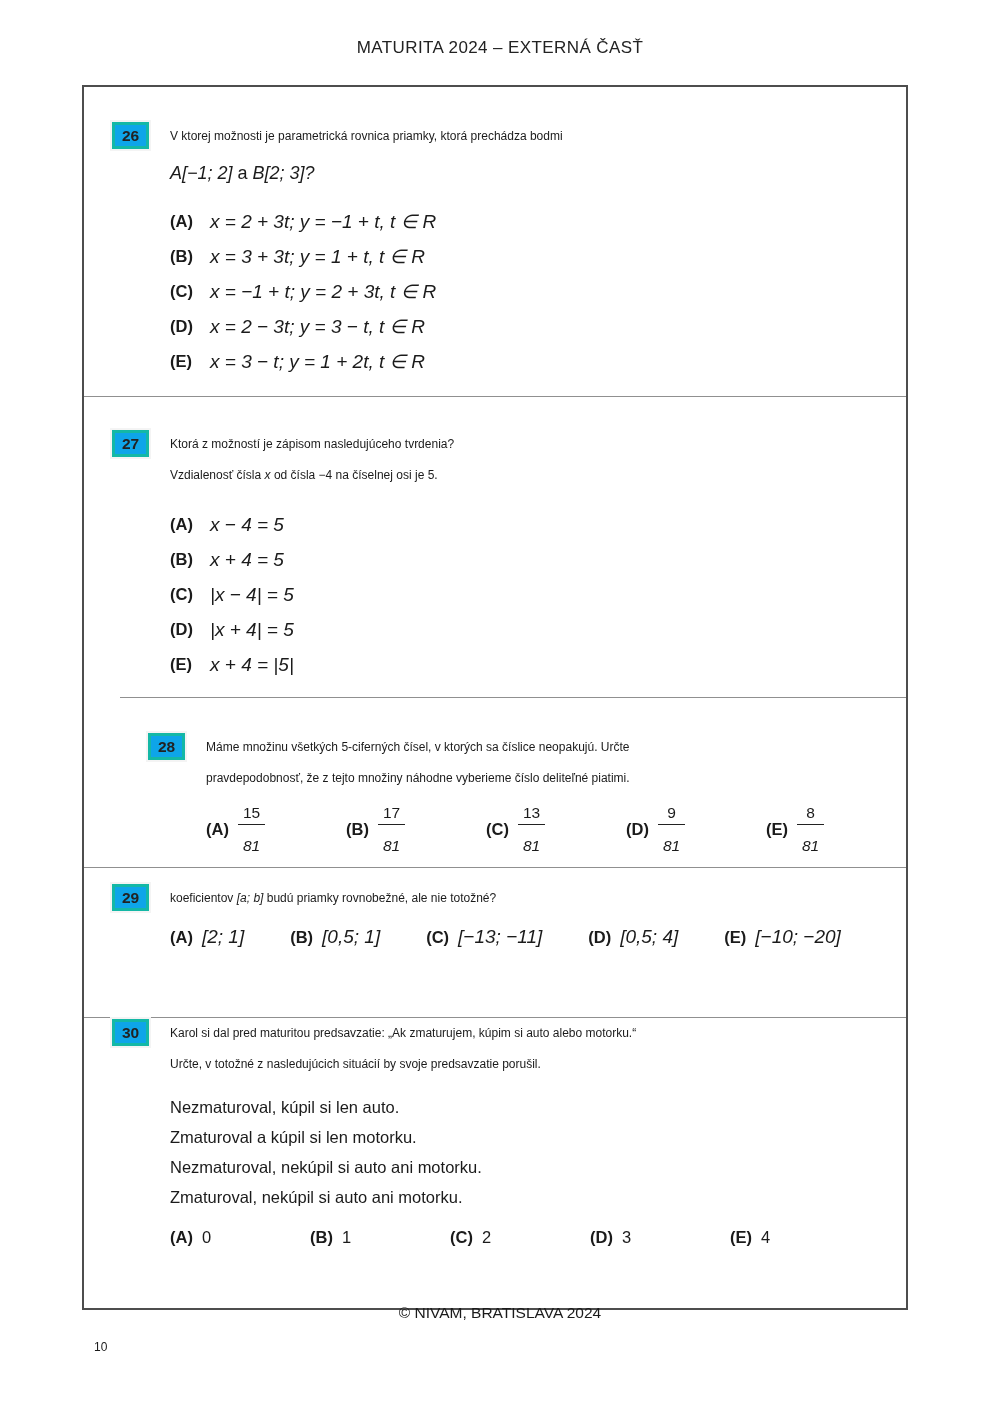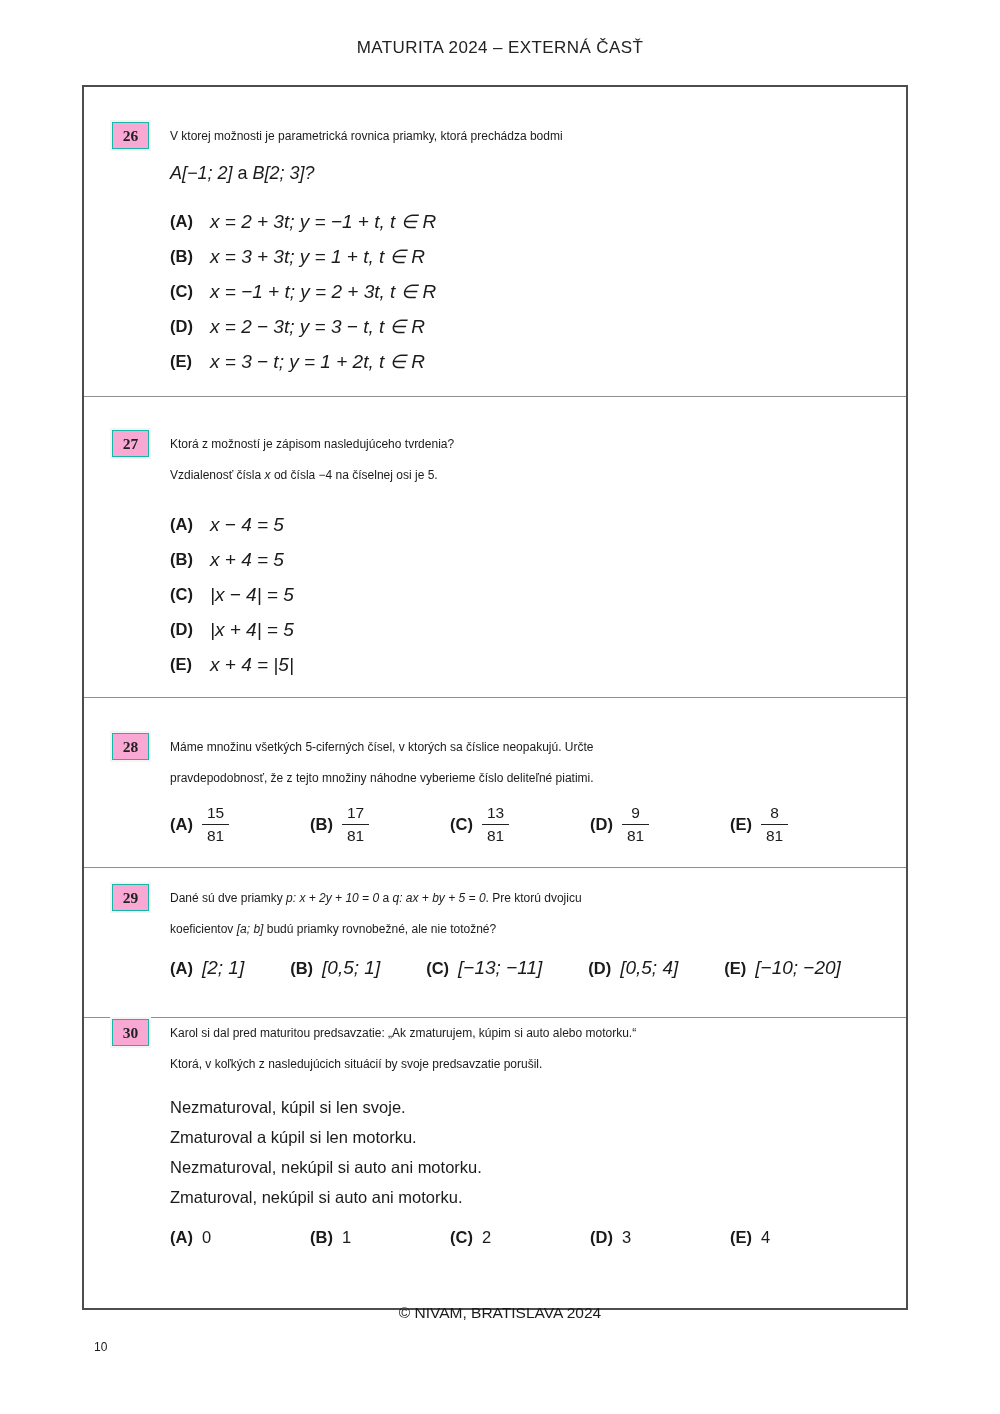--- a/index.html
+++ b/index.html
@@ -18,52 +18,51 @@
   .qbox {
     position: absolute; left: 82px; top: 85px; width: 826px; height: 1225px;
     border: 2px solid #4d4d4d;
     display: flex; flex-direction: column;
     background: #fff;
   }
   .section { padding-left: 28px; padding-right: 28px; flex: none; }
   .section + .section { border-top: 1px solid #909090; }
   .s26 { height: 309px; padding-top: 34px; }
   .s27 { height: 301px; padding-top: 32px; }
-  .s28 { height: 170px; padding-top: 34px; }
+  .s28 { height: 170px; padding-top: 34px; margin-left: 36px; }
   .s29 { height: 150px; padding-top: 15px; }
   .s30 { height: 291px; }
 
   .q-head { display: flex; align-items: flex-start; }
   .badge {
     flex: none; width: 37px; height: 27px; margin-right: 21px; margin-top: 1px;
     display: flex; align-items: center; justify-content: center;
     font-weight: bold; font-size: 15.5px; color: #222;
-    background: #f9a8d4; border: 1px solid #14b8a6;
+    background: #0ea5e9; border: 3px solid #14b8a6;
     box-shadow: 0 0 0 2px #f4f4f4;
-    font-family: Liberation Serif, serif;
   }
   .q-text { font-size: 12px; line-height: 31px; color: #1b1b1b; }
   .q-body { margin-left: 58px; }
   .math { font-style: italic; }
   .math-line { font-size: 18px; line-height: 38px; margin-top: 2px; }
 
   .opt-col { margin-top: 12px; }
   .opt-row { display: flex; align-items: center; height: 35px; font-size: 16.5px; }
   .opt-label { font-weight: bold; width: 40px; flex: none; }
   .opt-math { font-style: italic; font-size: 19px; }
 
   .inline-opts { display: flex; align-items: center; margin-top: 12px; }
   .inline-opt { display: flex; align-items: center; font-size: 16.5px; }
   .inline-opt .opt-label { width: auto; margin-right: 9px; }
   .w140 { width: 140px; flex: none; }
   .g46 { margin-right: 46px; }
 
   .frac { display: inline-block; text-align: center; font-size: 15.5px; line-height: 1.15; vertical-align: middle; }
   .frac .num { display: block; padding: 0 5px 2px; }
-  .frac .den { display: block; border-top: 1.5px solid #222; padding: 2px 5px 0; }
+  .frac .den { display: block; border-top: 1.5px solid #222; padding: 12px 5px 0; font-style: italic; }
 
   .statements { margin-left: 58px; margin-top: 12px; font-size: 16.5px; line-height: 30px; }
   .opts-bottom { margin-left: 58px; margin-top: 16px; }
   .frac-opts { margin-left: 58px; margin-top: 10px; }
 
   .page-num { position: absolute; left: 94px; top: 1340px; font-size: 12px; }
   .copyright { position: absolute; left: 0; top: 1304px; width: 100%; text-align: center; font-size: 15.5px; }
 </style>
 </head>
 <body>
@@ -180,21 +179,20 @@
           <span class="den">81</span>
         </span>
       </div>
     </div>
   </div>
 
   <div class="section s29">
     <div class="q-head">
       <div class="badge">29</div>
       <div class="q-text">
-        <div><span>Dané sú dve priamky </span><span class="math">p: x + 2y + 10 = 0</span><span> a </span><span class="math">q: ax + by + 5 = 0</span><span>. Pre ktorú dvojicu</span></div>
         <div><span>koeficientov </span><span class="math">[a; b]</span><span> budú priamky rovnobežné, ale nie totožné?</span></div>
       </div>
     </div>
     <div class="inline-opts q-body">
       <div class="inline-opt g46">
         <span class="opt-label">(A)</span>
         <span class="opt-math">[2; 1]</span>
       </div>
       <div class="inline-opt g46">
         <span class="opt-label">(B)</span>
@@ -213,25 +211,25 @@
         <span class="opt-math">[−10; −20]</span>
       </div>
     </div>
   </div>
 
   <div class="section s30">
     <div class="q-head">
       <div class="badge">30</div>
       <div class="q-text">
         <div>Karol si dal pred maturitou predsavzatie: „Ak zmaturujem, kúpim si auto alebo motorku.“</div>
-        <div>Ktorá, v koľkých z nasledujúcich situácií by svoje predsavzatie porušil.</div>
+        <div>Určte, v totožné z nasledujúcich situácií by svoje predsavzatie porušil.</div>
       </div>
     </div>
     <div class="statements">
-      <div>Nezmaturoval, kúpil si len svoje.</div>
+      <div>Nezmaturoval, kúpil si len auto.</div>
       <div>Zmaturoval a kúpil si len motorku.</div>
       <div>Nezmaturoval, nekúpil si auto ani motorku.</div>
       <div>Zmaturoval, nekúpil si auto ani motorku.</div>
     </div>
     <div class="inline-opts opts-bottom" style="margin-left:58px">
       <div class="inline-opt w140">
         <span class="opt-label">(A)</span>
         <span>0</span>
       </div>
       <div class="inline-opt w140">

